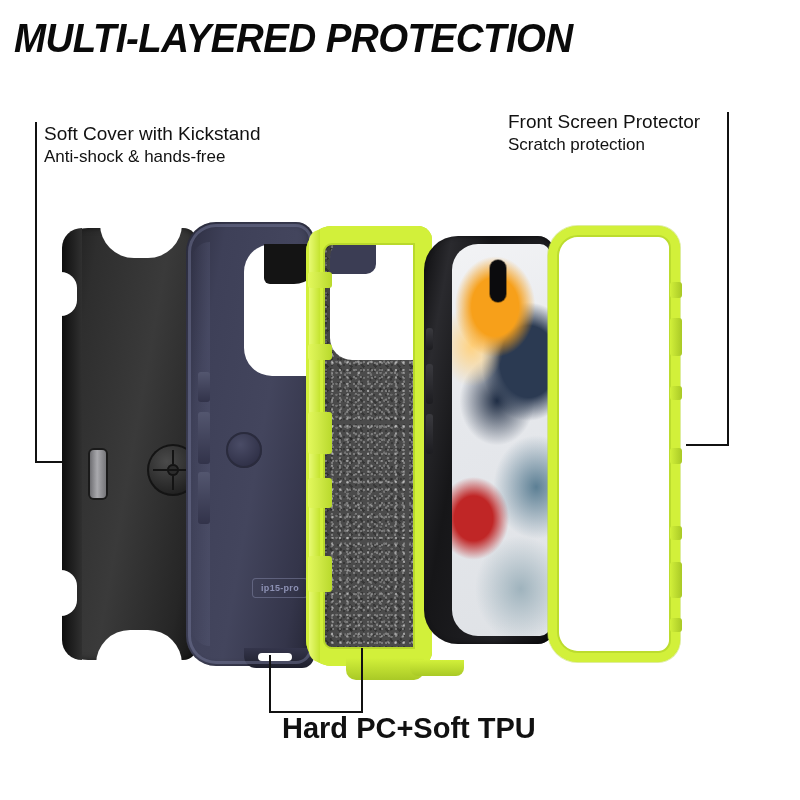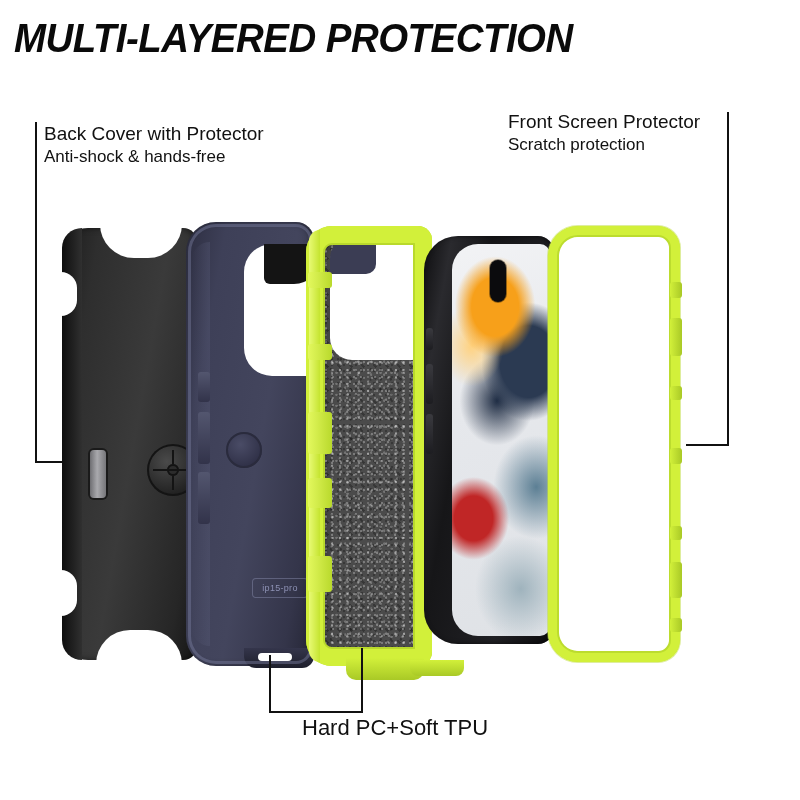--- a/index.html
+++ b/index.html
@@ -30,21 +30,21 @@
   .callout .l1{font-size:19px;line-height:23px;font-weight:500;}
   .callout .l2{font-size:17px;line-height:23px;font-weight:400;}
 
   #callout-back{left:44px;top:122px;}
   #callout-front{left:508px;top:110px;}
   #callout-front .l1{}
 
   #callout-tpu{
     left:282px;top:714px;text-align:left;
   }
-  #callout-tpu .l1{font-size:22px;line-height:28px;font-weight:400;margin-left:20px;}
+  #callout-tpu .l1{font-size:29px;line-height:28px;font-weight:700;}
   #callout-tpu .l2{font-size:17px;line-height:24px;font-weight:400;margin-left:12px;}
 
   
   .ln{position:absolute;background:#111;}
   .v{width:2px;}
   .h{height:2px;}
 
   
   #product{position:absolute;left:0;top:0;width:800px;height:800px;}
   .layer{position:absolute;}
@@ -99,20 +99,21 @@
     margin:-6px 0 0 -6px;border-radius:50%;
     background:#2c2c2c;box-shadow:inset 0 0 0 2px #131313;
   }
 
   
   #navy{
     left:186px;top:222px;width:128px;height:444px;
     background:linear-gradient(100deg,#2d2e41 0%,#3e4058 20%,#43455d 55%,#34354a 84%,#232433 100%);
     border-radius:30px 18px 18px 30px;
     box-shadow:inset -3px 0 7px rgba(0,0,0,.45);
+    font-weight:bold;
   }
   #navy .rim{
     position:absolute;left:2px;top:2px;width:124px;height:440px;
     border-radius:28px 16px 16px 28px;
     box-shadow:inset 0 0 0 3px rgba(122,126,160,.45);
   }
   #navy .side-rail{
     position:absolute;left:6px;top:20px;width:18px;height:404px;
     background:linear-gradient(90deg,#22233200,#5a5d7a55);
     border-radius:22px 0 0 22px;
@@ -278,21 +279,21 @@
   .pr-tab.p7{top:392px;height:14px;}
 </style>
 </head>
 <body>
 
 <div id="stage">
 
   <div class="title">MULTI-LAYERED PROTECTION</div>
 
   <div class="callout" id="callout-back">
-    <div class="l1">Back Cover with Protector</div>
+    <div class="l1">Soft Cover with Kickstand</div>
     <div class="l2">Anti-shock &amp; hands-free</div>
   </div>
 
   <div class="ln v" style="left:35px;top:122px;height:340px;"></div>
   <div class="ln h" style="left:35px;top:461px;width:60px;"></div>
 
   <div class="callout" id="callout-front">
     <div class="l1">Front Screen Protector</div>
     <div class="l2">Scratch protection</div>
   </div>

